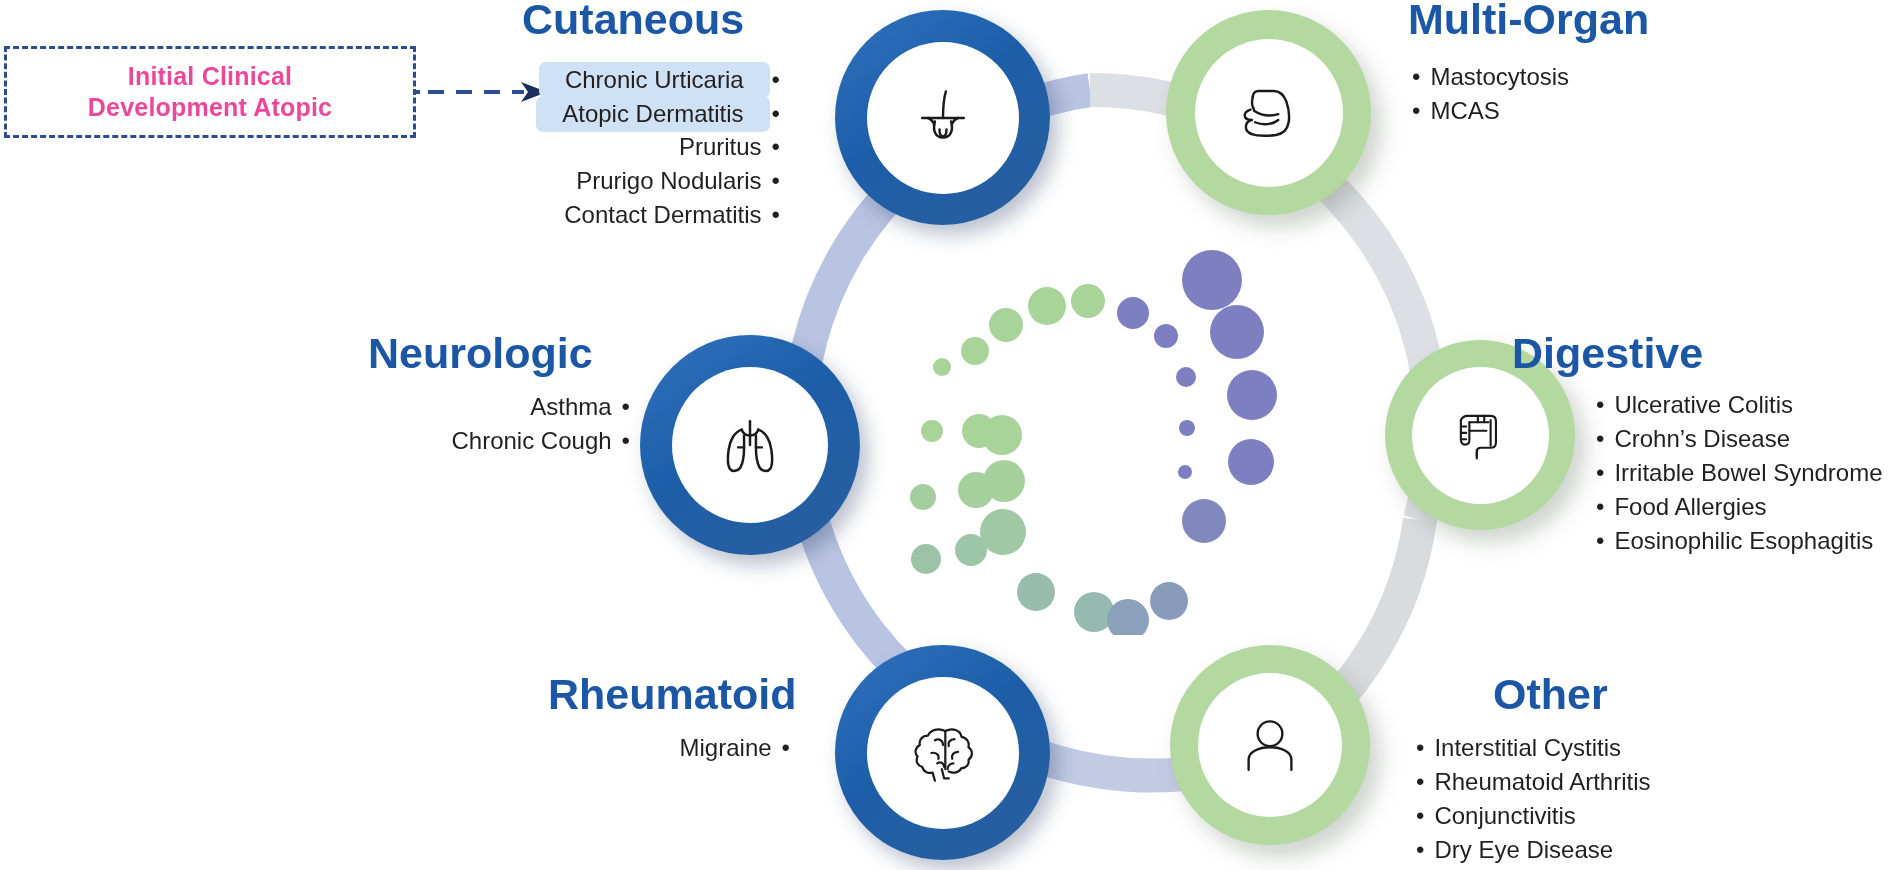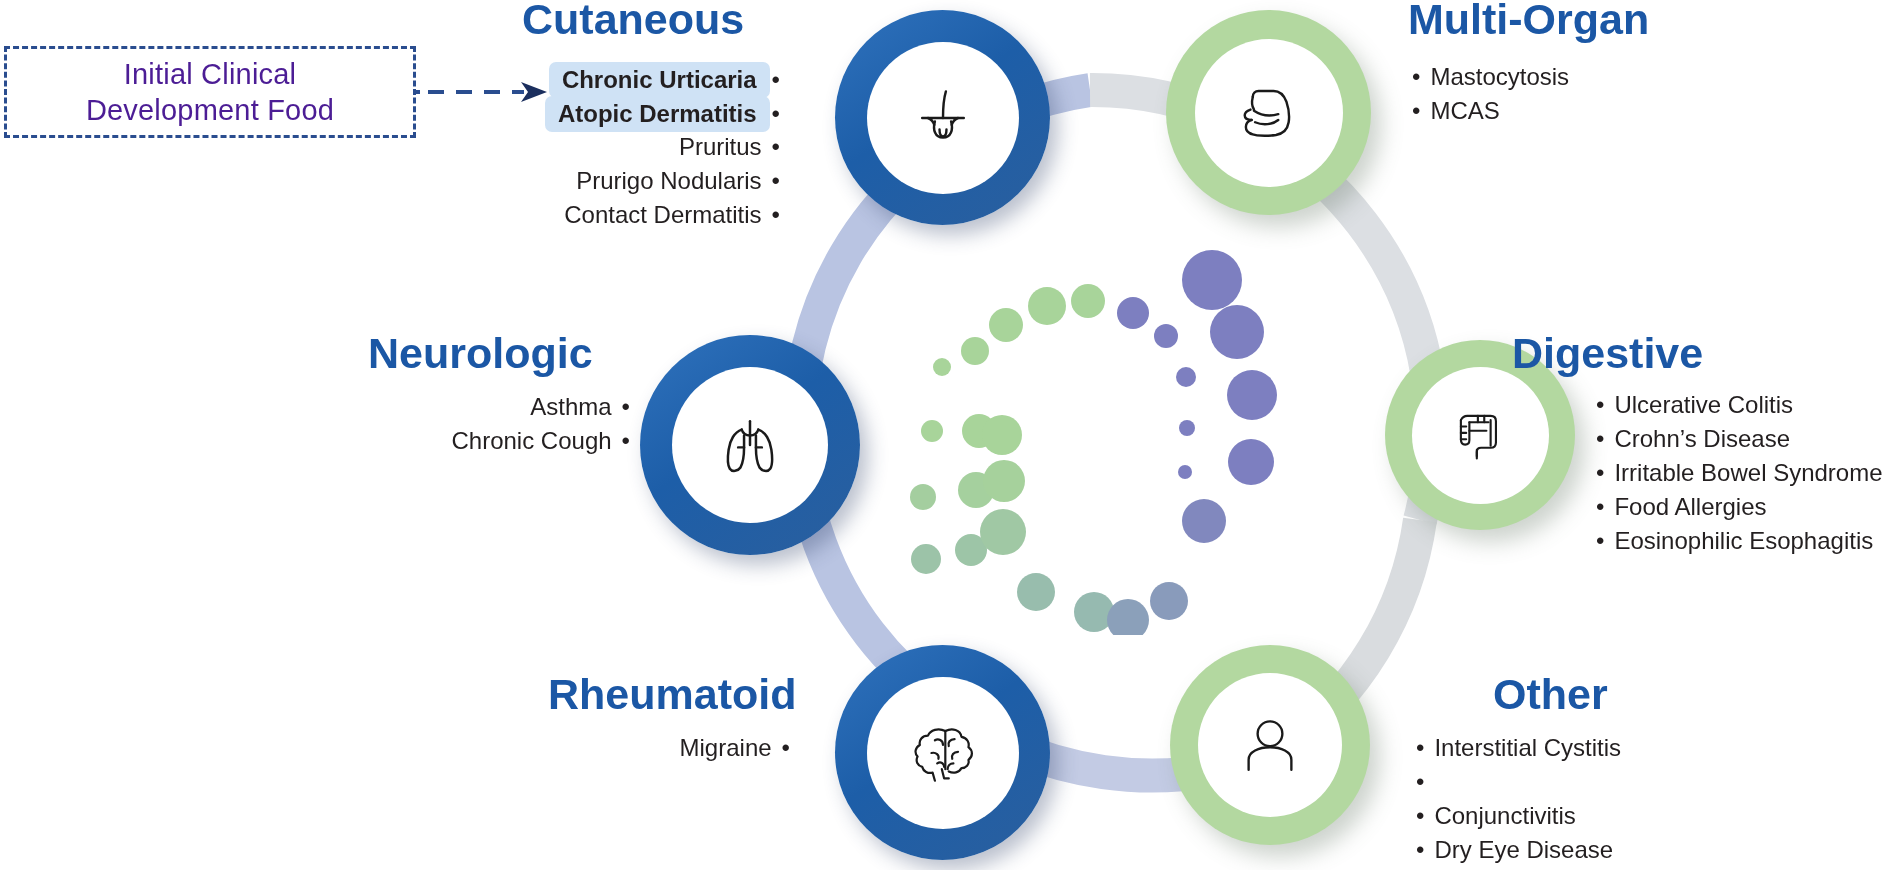--- a/index.html
+++ b/index.html
@@ -24,24 +24,24 @@
     width: 412px;
     height: 92px;
     border: 3px dashed #2a4d8f;
     box-sizing: border-box;
     display: flex;
     align-items: center;
     justify-content: center;
     text-align: center;
   }
   #focus-box .focus-text {
-    font-weight: normal;
-    font-size: 29px;
+    font-weight: bold;
+    font-size: 25px;
     line-height: 1.25;
-    color: #4c1d95;
+    color: #ec4899;
     letter-spacing: 0.2px;
   }
 
   
   #focus-arrow {
     position: absolute;
     left: 416px;
     top: 72px;
     width: 140px;
     height: 40px;
@@ -74,23 +74,22 @@
   .cat-list.right-align .row {
     justify-content: flex-end;
   }
   .cat-list .dot {
     font-size: 24px;
     line-height: 34px;
   }
   .cat-list .hl {
     background: #cfe2f5;
     border-radius: 7px;
-    padding: 1px 13px;
+    padding: 1px 26px;
     margin: 0 -8px;
-    font-weight: bold;
   }
 
   
   #wheel {
     position: absolute;
     left: 620px;
     top: -40px;
     width: 940px;
     height: 940px;
   }
@@ -128,21 +127,21 @@
     width: 420px;
     height: 400px;
   }
 </style>
 </head>
 <body>
 
 <div id="focus-box">
   <div class="focus-text">
     <span>Initial Clinical</span><br>
-    <span>Development Food</span>
+    <span>Development Atopic</span>
   </div>
 </div>
 
 <div id="focus-arrow">
   <svg class="icon-svg" width="140" height="40" viewBox="0 0 140 40">
     <line x1="0" y1="20" x2="4" y2="20" stroke="#2a4d8f" stroke-width="4"></line>
     <line x1="12" y1="20" x2="108" y2="20" stroke="#2a4d8f" stroke-width="4" stroke-dasharray="16 12"></line>
     <polygon points="105,10 131,20 105,30 112,20" fill="#1b2f5e"></polygon>
   </svg>
 </div>
@@ -355,20 +354,21 @@
   </div>
 
 <div class="cat-heading" style="left:1472px; top:673px;margin-left:21px;">Other</div>
 <div class="cat-list" id="list-other" style="left:1416px; top:731px; width:400px;">
     <div class="row">
       <span class="dot">•</span>
       <span>Interstitial Cystitis</span>
     </div>
     <div class="row">
       <span class="dot">•</span>
+      <span>Rheumatoid Arthritis</span>
     </div>
     <div class="row">
       <span class="dot">•</span>
       <span>Conjunctivitis</span>
     </div>
     <div class="row">
       <span class="dot">•</span>
       <span>Dry Eye Disease</span>
     </div>
   </div>

